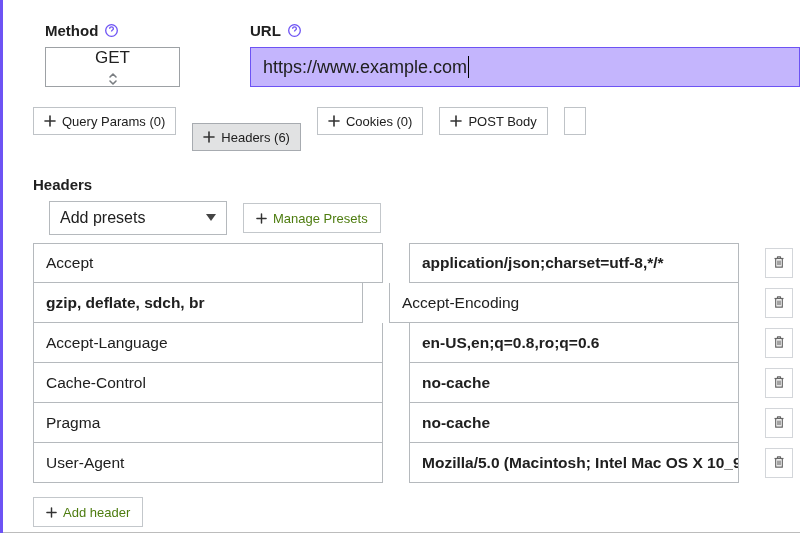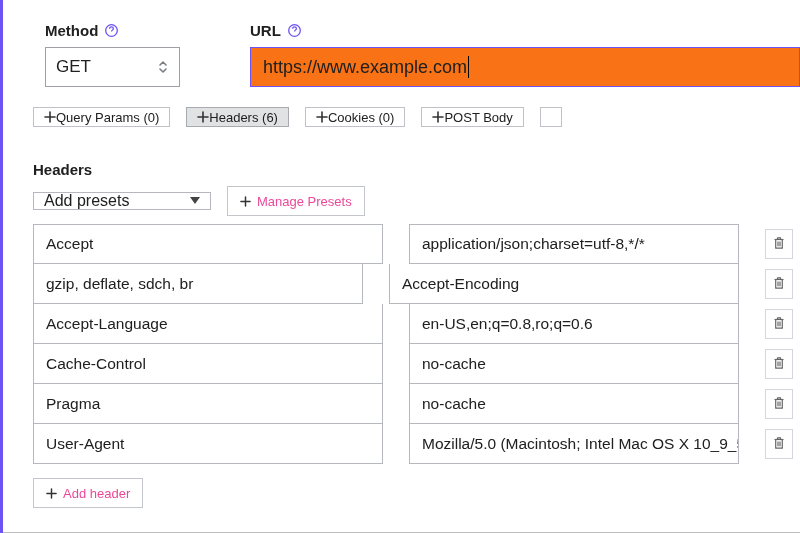--- a/index.html
+++ b/index.html
@@ -36,82 +36,85 @@
   }
   .help-icon svg { width: 15px; height: 15px; stroke: #6d53f4; fill: none; stroke-width: 1.4; }
   .method-select {
     width: 100%; height: 40px;
     border: 1px solid #9da1a5;
     background: #fff;
     font-size: 17px;
     padding: 0 10px;
     display: flex; align-items: center; justify-content: space-between;
     cursor: pointer;
+    flex-direction: column;
   }
   .select-chevrons { width: 12px; color: #7a7e82; line-height: 0; }
   .select-chevrons svg { width: 12px; height: 14px; fill: none; stroke: #7a7e82; stroke-width: 1.6; stroke-linecap: round; stroke-linejoin: round; }
 
   .url-input {
     width: 100%; height: 40px;
     border: 1px solid #6d53f4;
-    background: #f97316;
+    background: #c4b5fd;
     font-size: 18px;
     padding: 16px 12px;
     display:flex; align-items:center;
   }
   .caret {
     width: 0; height: 22px;
     border-right: 1px solid #000;
     margin-left: 1px;
   }
 
   
   .tab-bar {
     margin-top: 20px;
     display: flex;
     gap: 16px;
     font-size: 13px;
   }
   .tab {
-    height: 20px;
+    height: 28px;
     border: 1px solid #bfc3c7;
     background: #fff;
     display: inline-flex;
     align-items: center;
+    gap: 6px;
     padding: 0 10px;
     cursor: pointer;
     white-space: nowrap;
   }
-  .tab.active { background: #e1e2e3; border-color: #a7abb0; }
+  .tab.active { background: #e1e2e3; border-color: #a7abb0; margin-top: 16px; }
   .tab .ico { width: 12px; height: 12px; display:inline-flex; }
   .tab .ico svg { width:12px; height:12px; fill:none; stroke:#333; stroke-width:1.6; stroke-linecap:round; stroke-linejoin:round; }
 
   
-  .section-title { font-weight:700; font-size:15px; margin-top:34px; }
+  .section-title { font-weight:700; font-size:15px; margin-top:25px; }
 
   .presets-row { margin-top:8px; display:flex; gap:16px; align-items:center; }
   .presets-select {
-    width: 178px; height:18px;
+    width: 178px; height:34px;
     border: 1px solid #b5b9bd;
     background:#fff;
     font-size:16px;
     padding: 0 10px;
     display:flex; align-items:center; justify-content:space-between;
     cursor: pointer;
+    margin-left: 16px;
   }
   .presets-select .chev { font-size:12px; color:#555; }
   .small-btn {
     height: 30px;
     border: 1px solid #c3c7cb;
     background:#fff;
     padding: 0 12px;
     display:inline-flex; align-items:center; gap:6px;
     font-size: 13px;
     cursor: pointer;
-    color: #ec4899;
+    color: #4d7c0f;
   }
   .small-btn .ico { width:11px; height:11px; display:inline-flex; }
   .small-btn .ico svg { width:11px; height:11px; fill:none; stroke:#333; stroke-width:1.6; stroke-linecap:round; stroke-linejoin:round; }
 
   .headers-grid { margin-top: 8px; }
   .header-row {
     display:flex;
     gap: 26px;
     align-items: stretch;
   }
@@ -121,21 +124,21 @@
     border-right: 1px solid #b5b9bd;
     border-bottom: 1px solid #b5b9bd;
     background:#fff;
     padding: 10px 12px;
     font-size: 15.5px;
     height: 40px;
     display:flex; align-items:center;
     overflow:hidden; white-space:nowrap;
   }
   .hcell.key { width: 350px; }
-  .hcell.val { width: 330px; }
+  .hcell.val { width: 330px; font-weight: bold; }
 
   .del-btn {
     width: 28px; height: 30px; margin-top:5px;
     border: 1px solid #d3d6da;
     background:#fff;
     display:flex; align-items:center; justify-content:center;
     cursor:pointer;
   }
   .del-btn svg { width:12px; height:14px; fill:none; stroke:#666; stroke-width:1.2; stroke-linejoin:round; }
 

